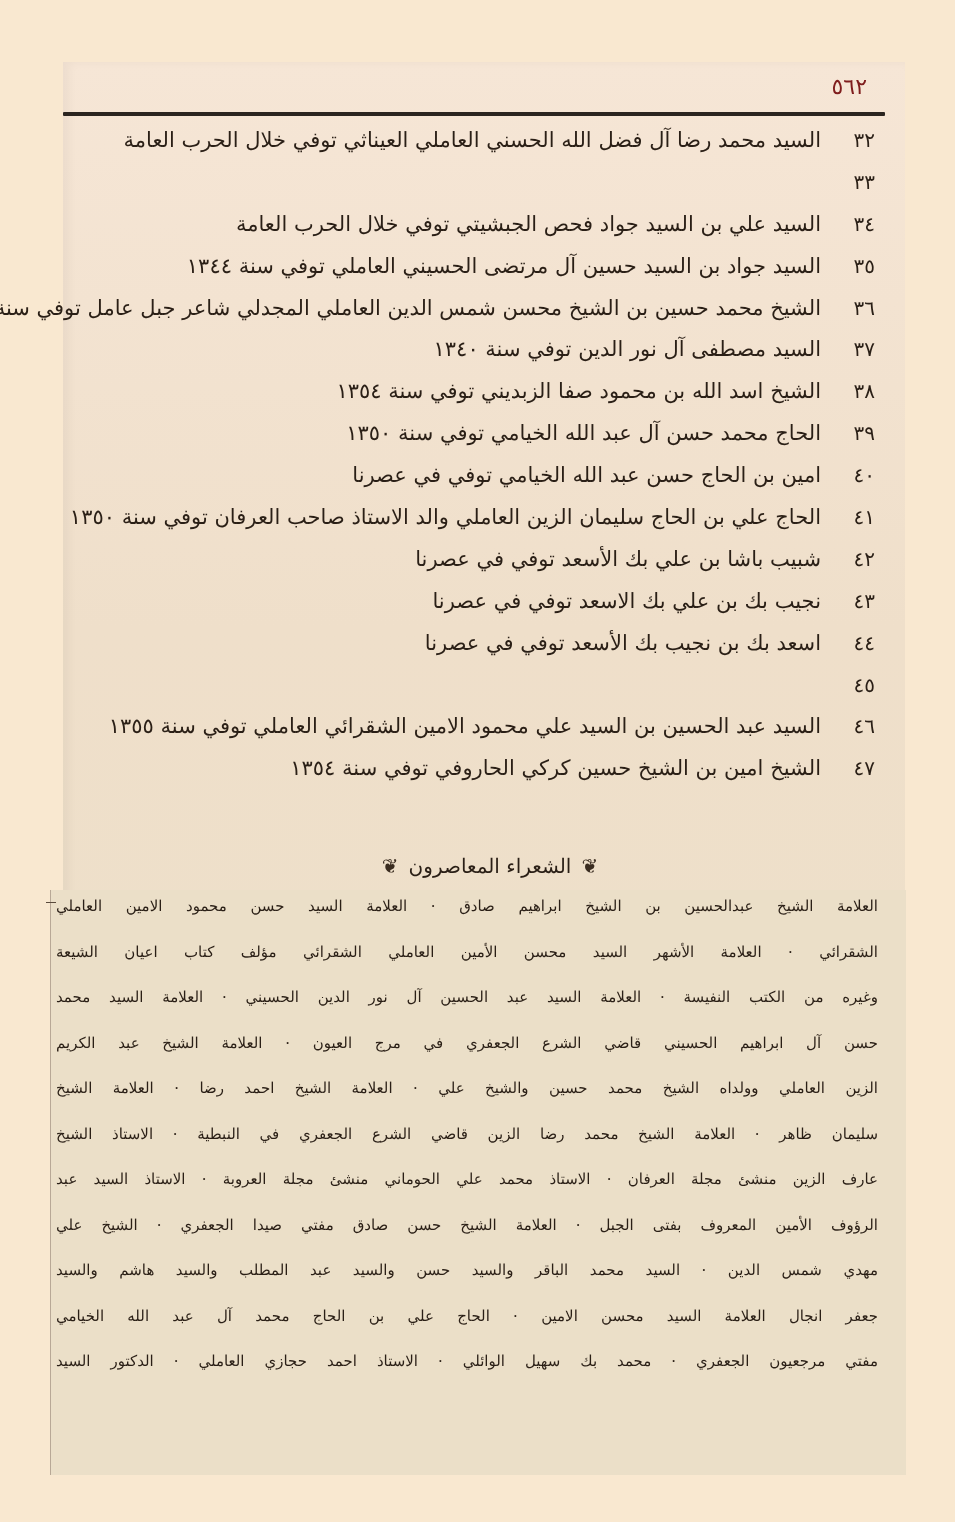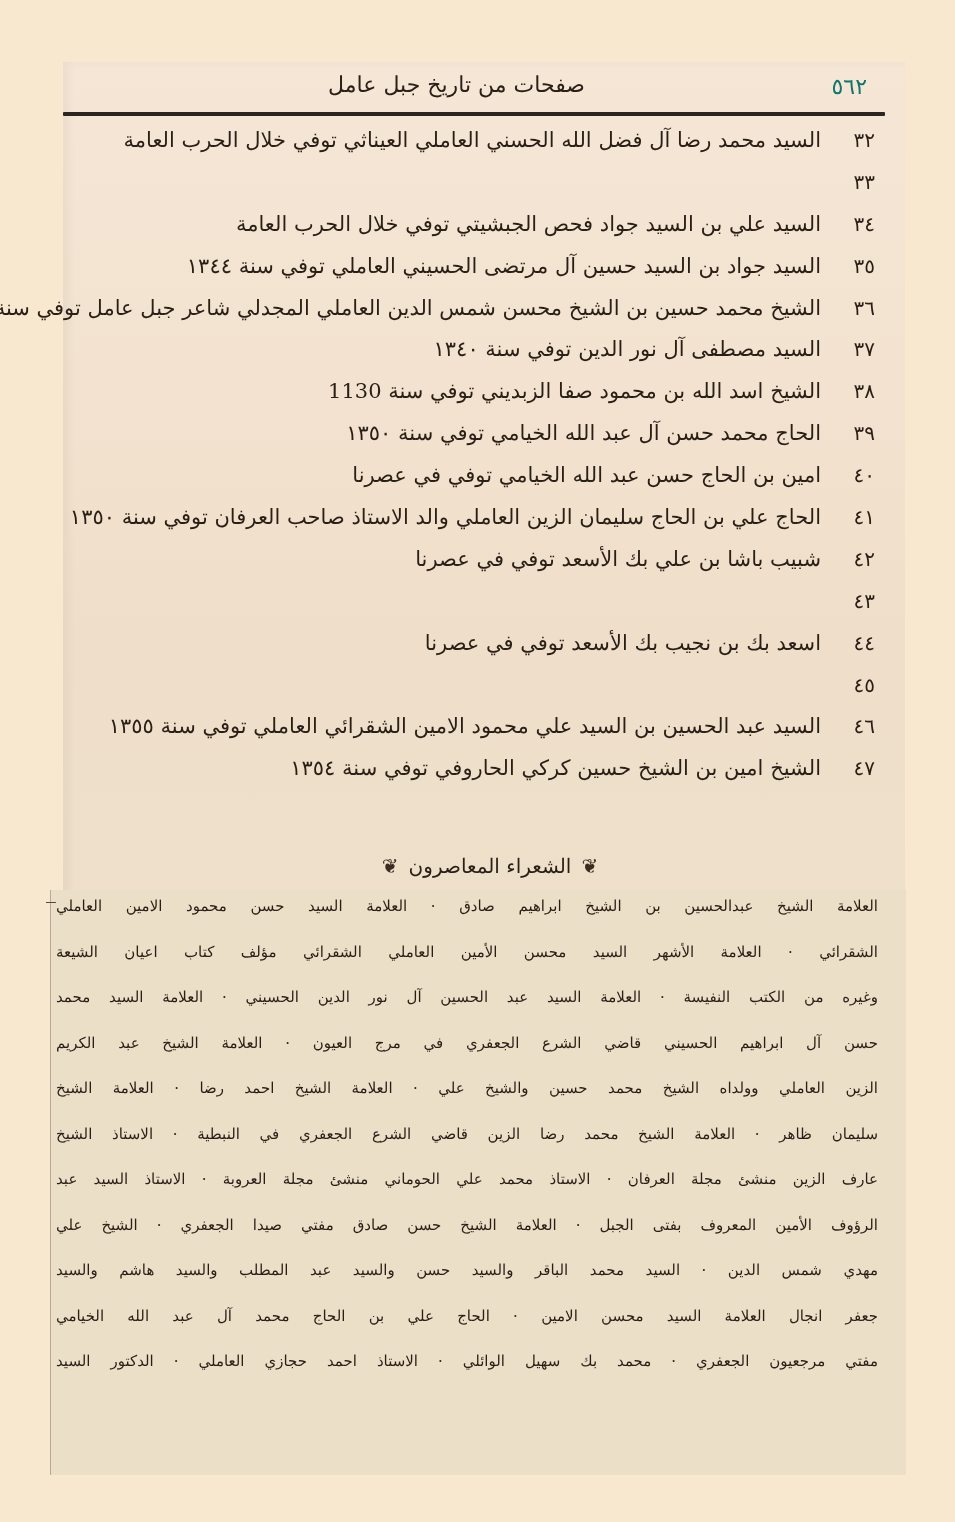--- a/index.html
+++ b/index.html
@@ -39,21 +39,21 @@
       top: 70px;
       width: 822px;
       height: 40px;
       direction: rtl;
     }
     .page-number {
       position: absolute;
       right: 18px;
       top: 4px;
       font-size: 22px;
-      color: #0f766e;
+      color: #7f1d1d;
     }
     .running-title {
       position: absolute;
       right: 300px;
       top: 2px;
       font-size: 22px;
       color: #2a2018;
     }
     .head-rule {
       position: absolute;
@@ -140,21 +140,20 @@
     }
   </style>
 </head>
 <body>
 
 <div class="scan"></div>
 <div class="scan-lower"></div>
 
 <div class="running-head">
   <span class="page-number">٥٦٢</span>
-  <span class="running-title">صفحات من تاريخ جبل عامل</span>
 </div>
 <div class="head-rule"></div>
 
 <ol class="entries">
   <li class="entry">
       <span class="entry-num">٣٢</span>
       <span class="entry-text">السيد محمد رضا آل فضل الله الحسني العاملي العيناثي توفي خلال الحرب العامة</span>
     </li>
   <li class="entry">
       <span class="entry-num">٣٣</span>
@@ -170,40 +169,41 @@
   <li class="entry">
       <span class="entry-num">٣٦</span>
       <span class="entry-text">الشيخ محمد حسين بن الشيخ محسن شمس الدين العاملي المجدلي شاعر جبل عامل توفي سنة ١٣٤٩</span>
     </li>
   <li class="entry">
       <span class="entry-num">٣٧</span>
       <span class="entry-text">السيد مصطفى آل نور الدين توفي سنة ١٣٤٠</span>
     </li>
   <li class="entry">
       <span class="entry-num">٣٨</span>
-      <span class="entry-text">الشيخ اسد الله بن محمود صفا الزبديني توفي سنة 1130</span>
+      <span class="entry-text">الشيخ اسد الله بن محمود صفا الزبديني توفي سنة ١٣٥٤</span>
     </li>
   <li class="entry">
       <span class="entry-num">٣٩</span>
       <span class="entry-text">الحاج محمد حسن آل عبد الله الخيامي توفي سنة ١٣٥٠</span>
     </li>
   <li class="entry">
       <span class="entry-num">٤٠</span>
       <span class="entry-text">امين بن الحاج حسن عبد الله الخيامي توفي في عصرنا</span>
     </li>
   <li class="entry">
       <span class="entry-num">٤١</span>
       <span class="entry-text">الحاج علي بن الحاج سليمان الزين العاملي والد الاستاذ صاحب العرفان توفي سنة ١٣٥٠</span>
     </li>
   <li class="entry">
       <span class="entry-num">٤٢</span>
       <span class="entry-text">شبيب باشا بن علي بك الأسعد توفي في عصرنا</span>
     </li>
   <li class="entry">
       <span class="entry-num">٤٣</span>
+      <span class="entry-text">نجيب بك بن علي بك الاسعد توفي في عصرنا</span>
     </li>
   <li class="entry">
       <span class="entry-num">٤٤</span>
       <span class="entry-text">اسعد بك بن نجيب بك الأسعد توفي في عصرنا</span>
     </li>
   <li class="entry">
       <span class="entry-num">٤٥</span>
     </li>
   <li class="entry">
       <span class="entry-num">٤٦</span>

